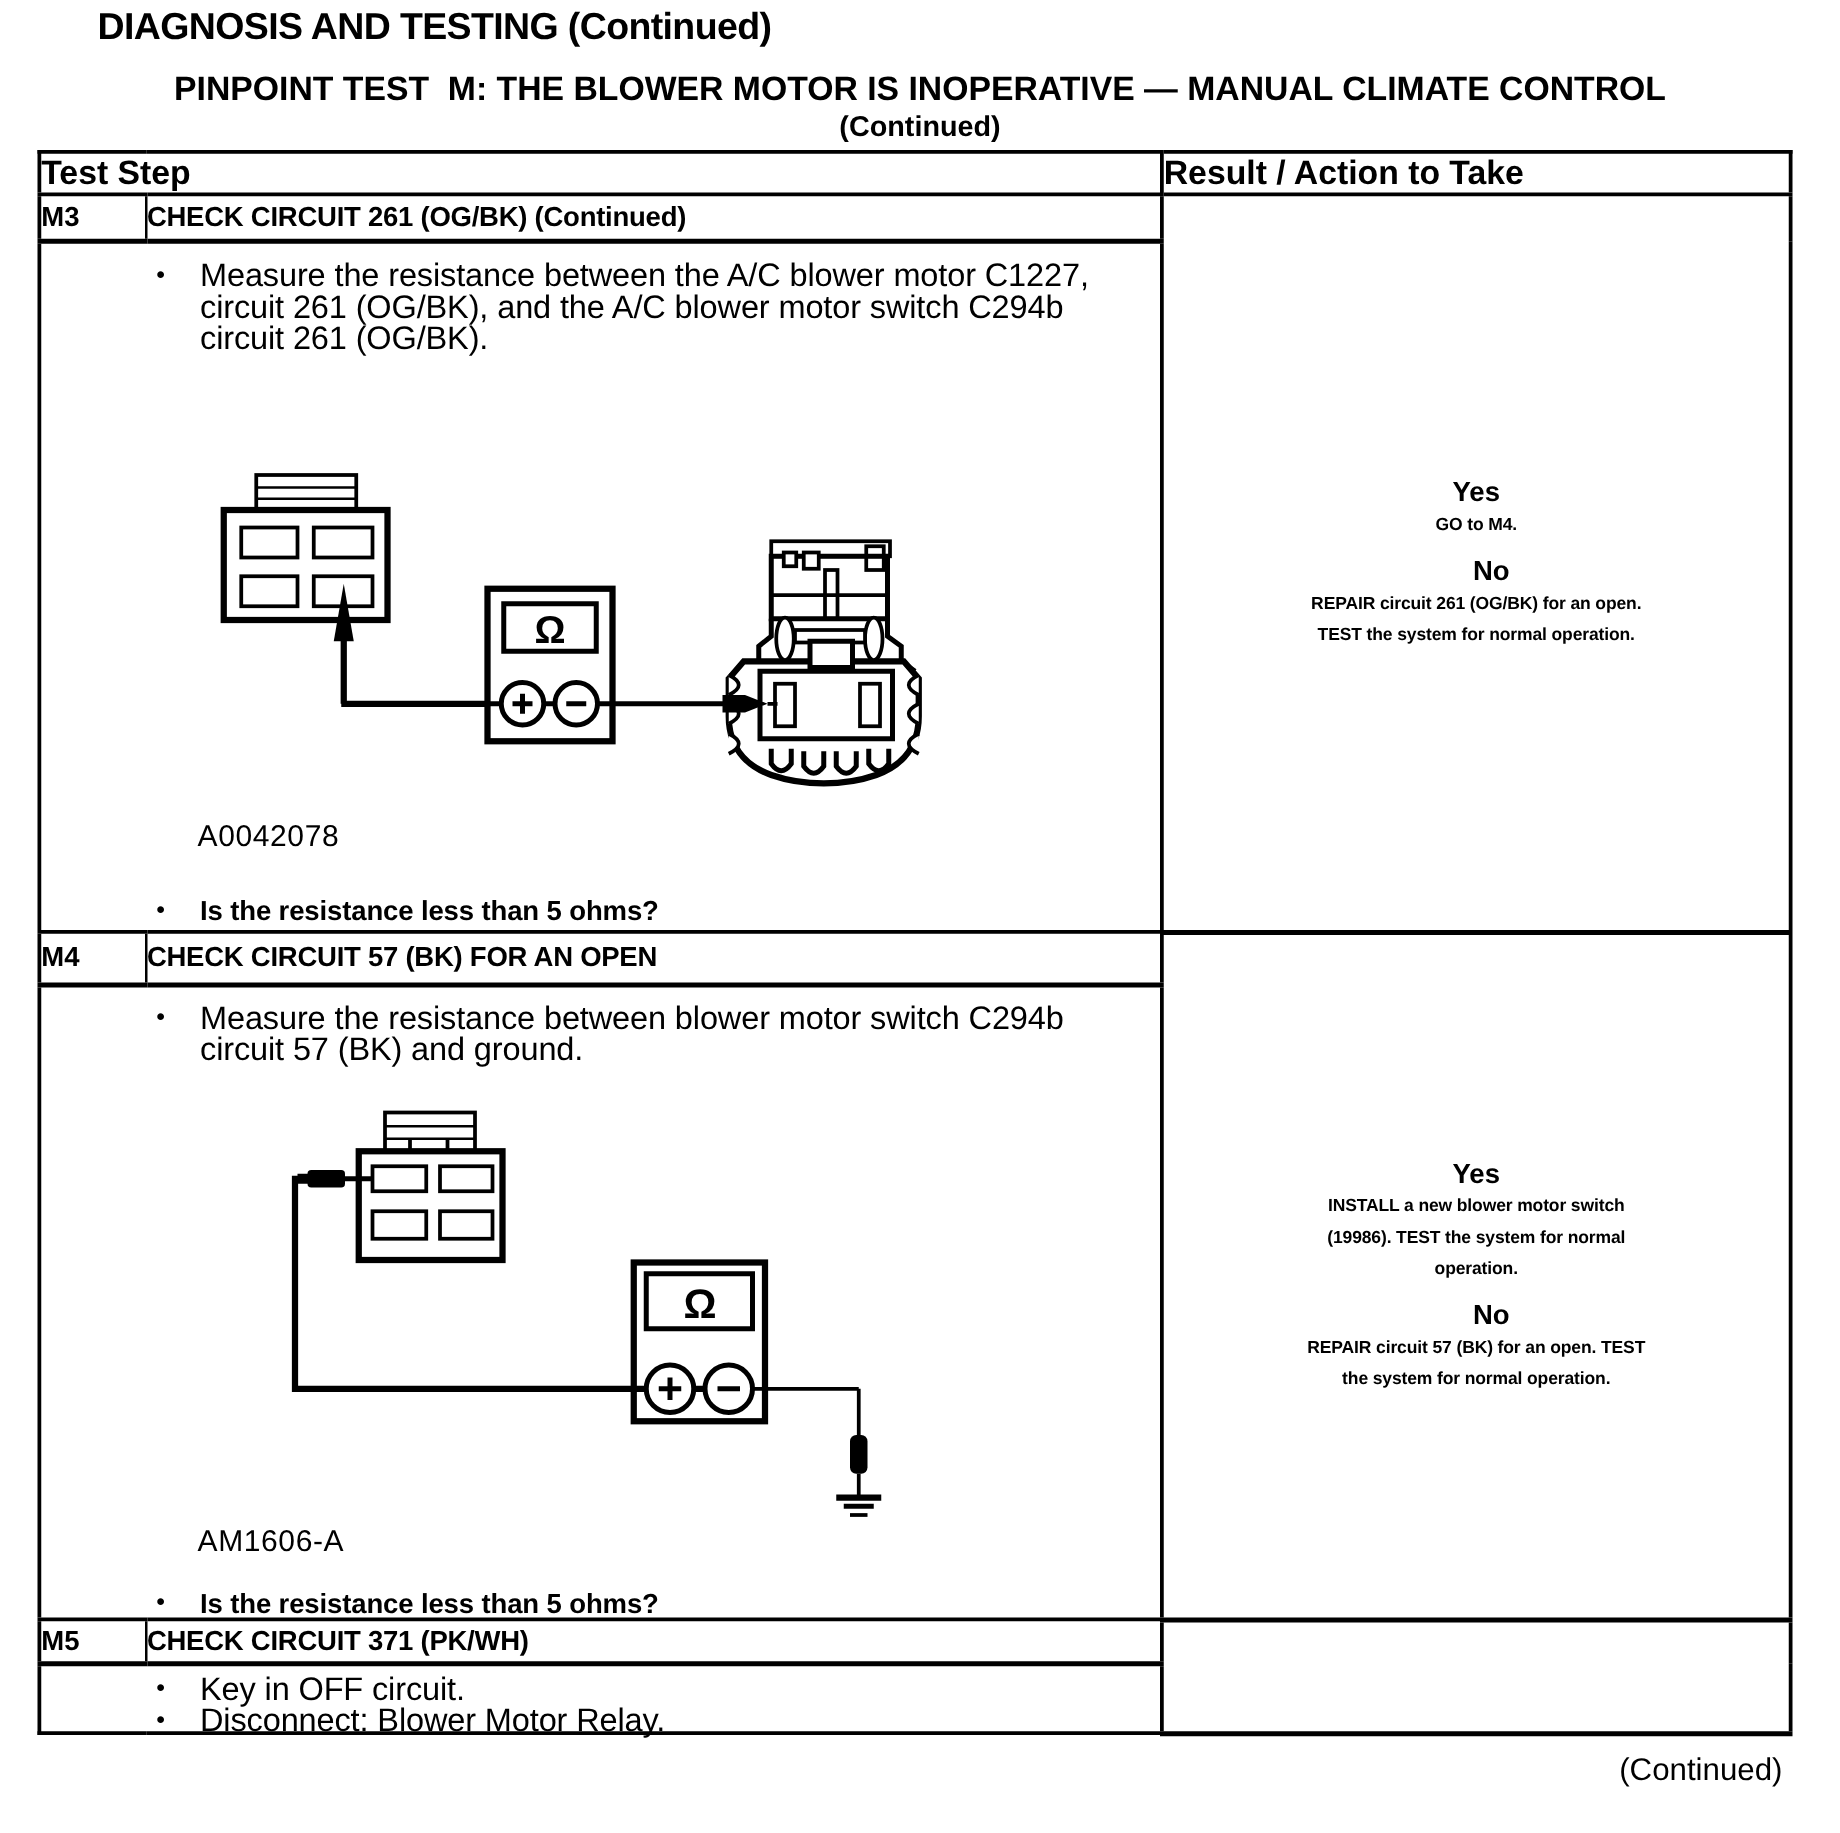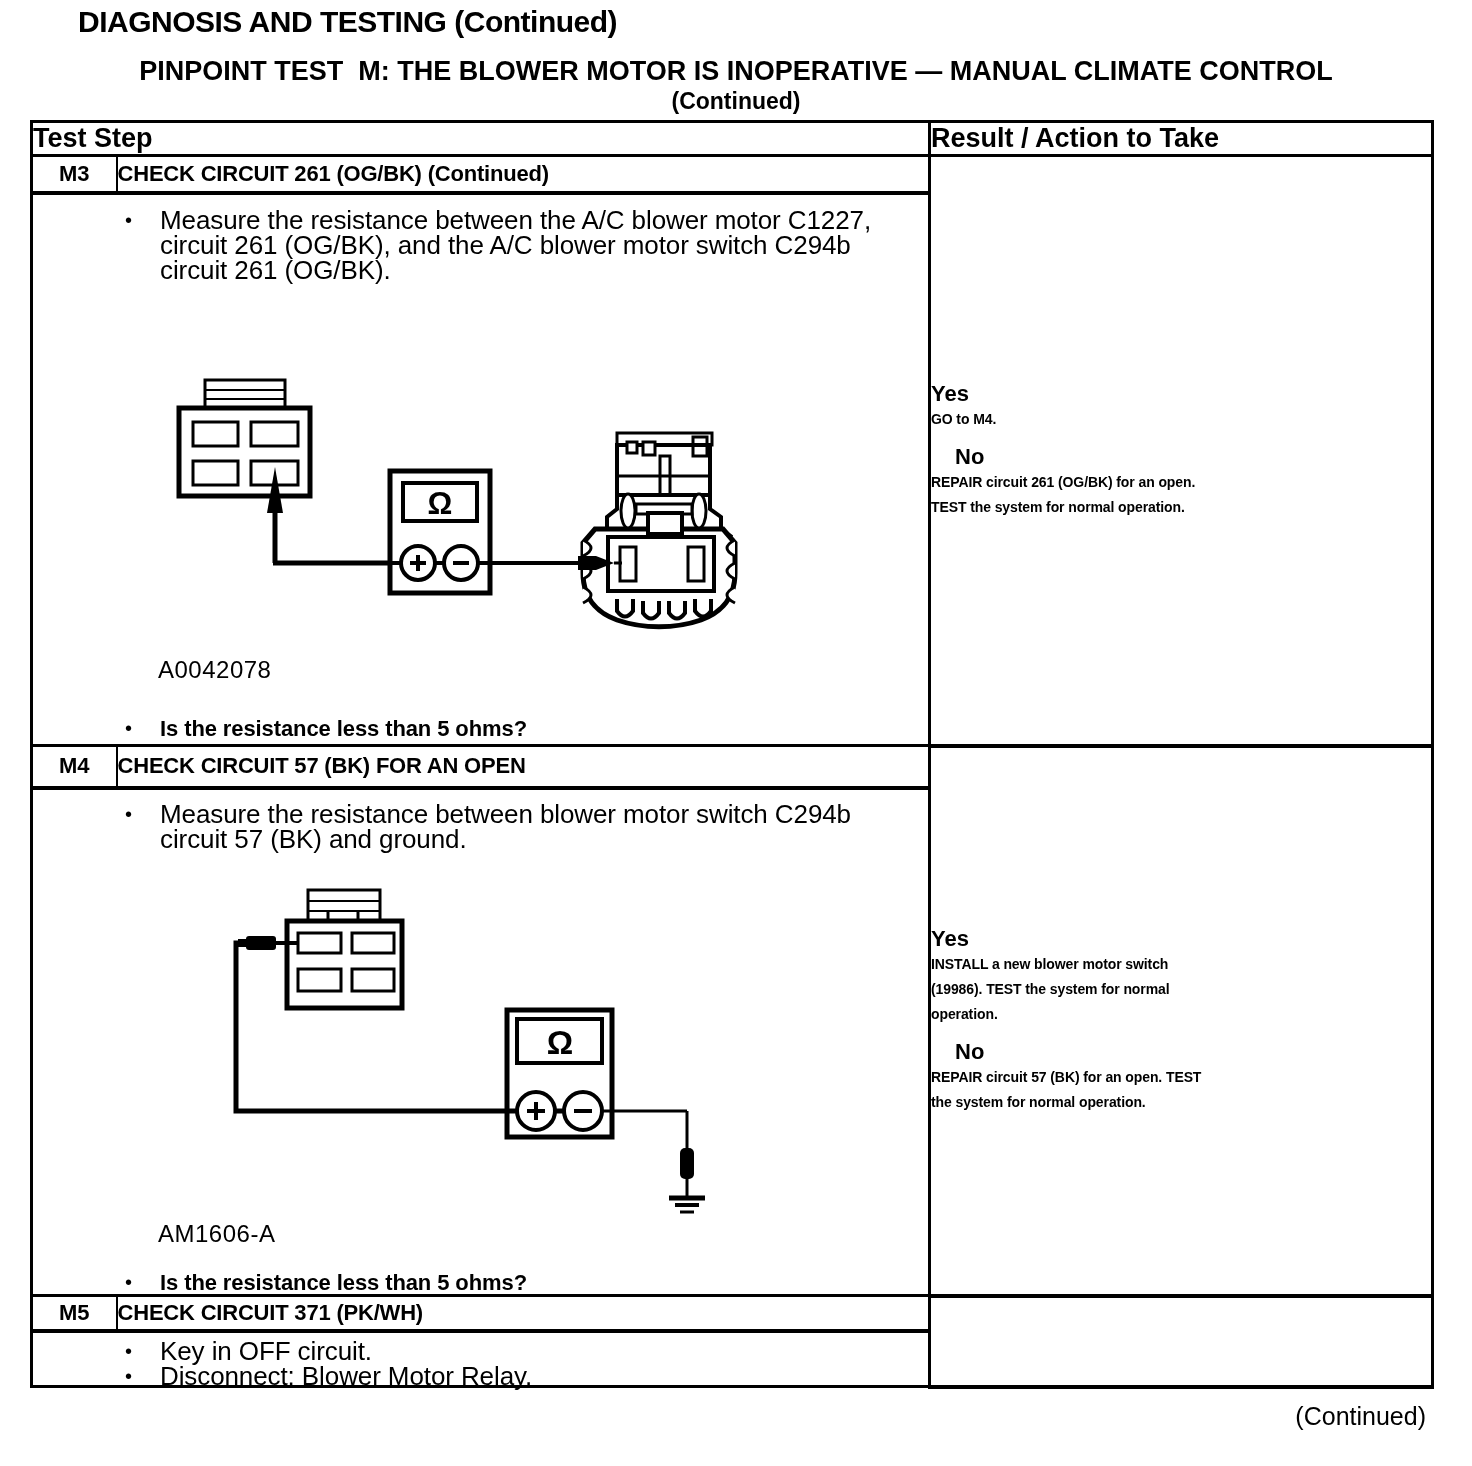--- a/index.html
+++ b/index.html
@@ -25,25 +25,25 @@
   table.pinpoint th, table.pinpoint td { padding:0; vertical-align:top; }
   th.hcell {
     height:32px; font-size:27px; font-weight:bold; text-align:left;
     vertical-align:middle; border-bottom:2px solid #000;
   }
   th.hcell.rescol { border-left:3px solid #000; }
   tr.trow td {
     border-top:3px solid #000; border-bottom:4px solid #000;
     vertical-align:middle; font-size:22px; font-weight:bold;
   }
-  td.mid { text-align:center; border-right:2px solid #000; }
+  td.mid { border-right:2px solid #000; }
   td.ttl { text-align:left; padding-left:9px; letter-spacing:-0.2px; }
   td.res {
     border-left:3px solid #000; border-bottom:0; vertical-align:bottom;
-    font-size:21px; font-weight:normal; padding:0 6px 10px 10px;
+    font-size:21px; font-weight:normal; padding:0 6px 10px 10px;text-align:center;
   }
   td.content { position:relative; }
   .h-m3t { height:37px; }  .c-m3 { height:553px; }
   .h-m4t { height:42px; }  .c-m4 { height:508px; }
   .h-m5t { height:35px; }  .c-m5 { height:56px; }
 
   .bullet { position:absolute; left:92px; display:flex; align-items:flex-start; }
   .dot { width:35px; font-size:20px; line-height:25px; flex:0 0 35px; }
   .btxt { font-size:26px; line-height:25px; white-space:pre-line; letter-spacing:-0.1px; }
   .btxt.q { font-weight:bold; font-size:22px; }

